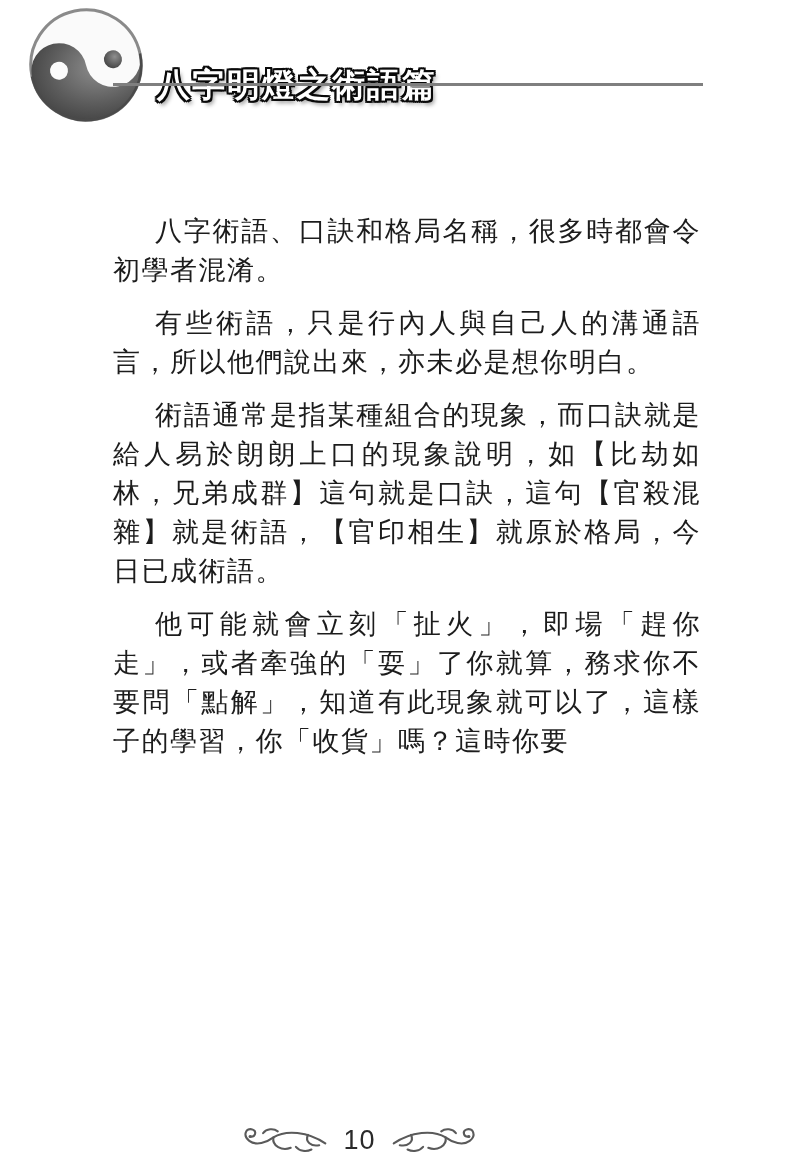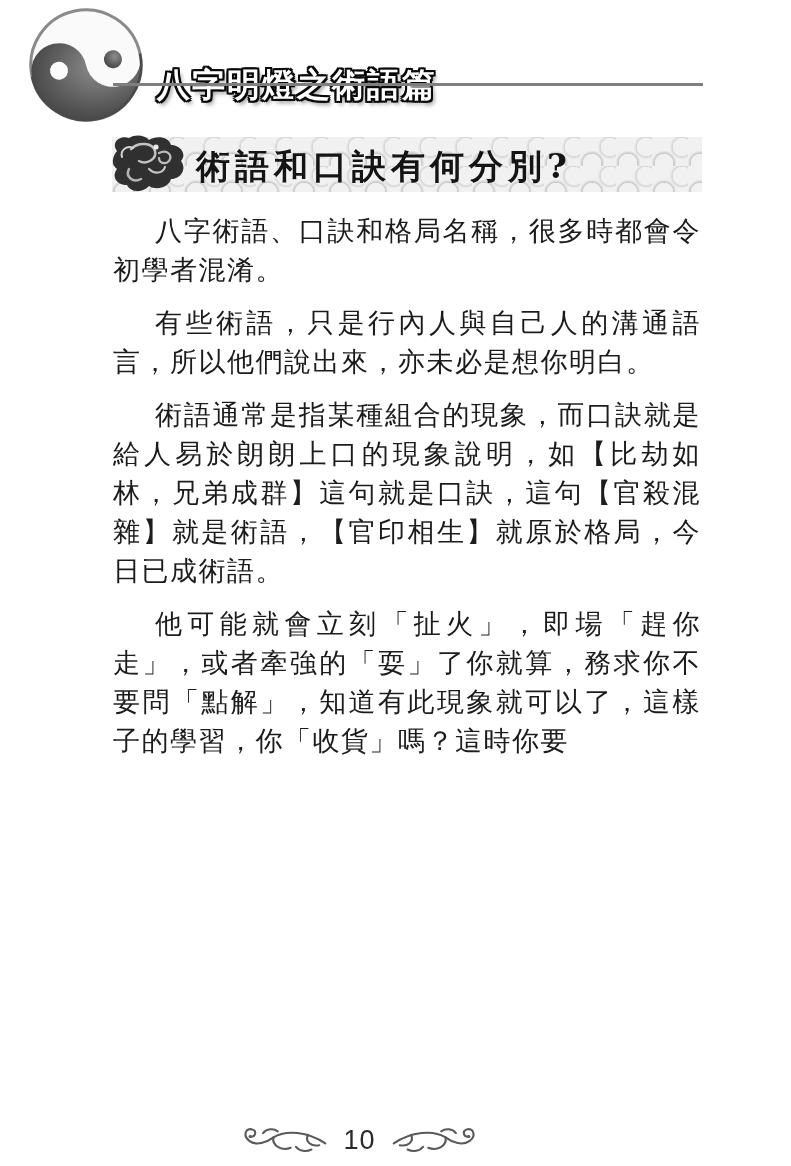--- a/index.html
+++ b/index.html
@@ -108,32 +108,20 @@
       <circle cx="50" cy="73" r="7.5" fill="#fbfbfb"></circle>
       <circle cx="50" cy="27" r="7.5" fill="url(#ink)"></circle>
       <path d="M50,4 a46,46 0 0 1 0,92" fill="none" stroke="#4a4a4a" stroke-width="2"></path>
     </g>
   </svg>
 
   <div class="book-title">八字明燈之術語篇</div>
 
   <div class="header-rule"></div>
 
-  <div class="banner">
-    <svg class="banner-dragon" viewBox="0 0 80 62" xmlns="http://www.w3.org/2000/svg" aria-hidden="true">
-      <path d="M8,18 C2,10 10,2 20,5 C26,1 36,2 40,7 C48,2 60,4 62,12 C72,12 78,22 72,28 C78,36 72,46 62,46 C60,54 48,58 40,53 C34,60 22,60 18,52 C8,52 2,44 8,36 C2,32 3,24 8,18 Z" fill="#303030"></path>
-      <path d="M22,16 C30,8 44,10 46,18 C48,26 38,32 30,28" fill="none" stroke="#c2c2c2" stroke-width="2.5" stroke-linecap="round"></path>
-      <path d="M50,20 C58,16 64,22 60,28 C56,32 50,30 50,25" fill="none" stroke="#bdbdbd" stroke-width="2.2" stroke-linecap="round"></path>
-      <path d="M20,36 C16,44 24,50 32,46" fill="none" stroke="#b5b5b5" stroke-width="2.5" stroke-linecap="round"></path>
-      <path d="M40,36 C46,42 54,40 56,34" fill="none" stroke="#c6c6c6" stroke-width="2.2" stroke-linecap="round"></path>
-      <path d="M13,24 C11,17 18,12 24,15" fill="none" stroke="#d0d0d0" stroke-width="2" stroke-linecap="round"></path>
-      <circle cx="47" cy="14" r="2.6" fill="#e9e9e9"></circle>
-    </svg>
-    <div class="section-title">術語和口訣有何分別?</div>
-  </div>
 
   <div class="body-text">
     <p>八字術語、口訣和格局名稱，很多時都會令初學者混淆。</p>
     <p>有些術語，只是行內人與自己人的溝通語言，所以他們說出來，亦未必是想你明白。</p>
     <p>術語通常是指某種組合的現象，而口訣就是給人易於朗朗上口的現象說明，如【比劫如林，兄弟成群】這句就是口訣，這句【官殺混雜】就是術語，【官印相生】就原於格局，今日已成術語。</p>
     <p>他可能就會立刻「扯火」，即場「趕你走」，或者牽強的「耍」了你就算，務求你不要問「點解」，知道有此現象就可以了，這樣子的學習，你「收貨」嗎？這時你要</p>
   </div>
 
   <div class="footer">
     <svg class="flourish" viewBox="0 0 110 36" xmlns="http://www.w3.org/2000/svg" aria-hidden="true">

